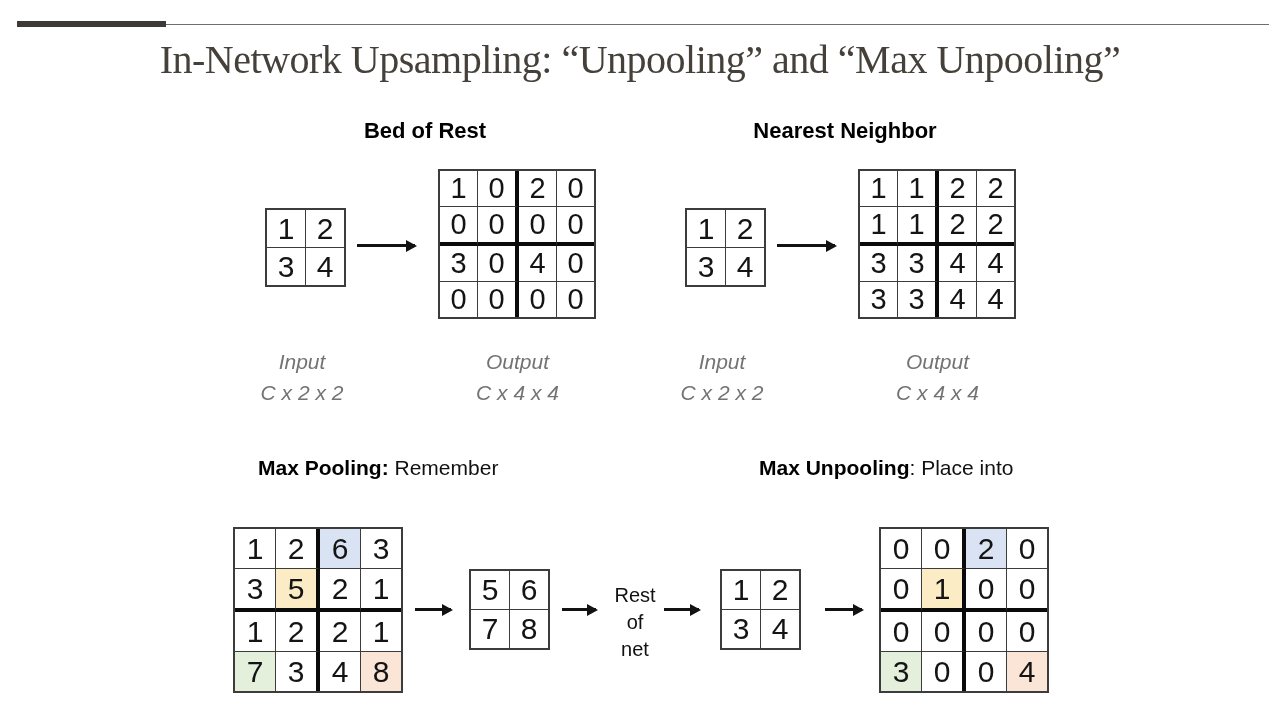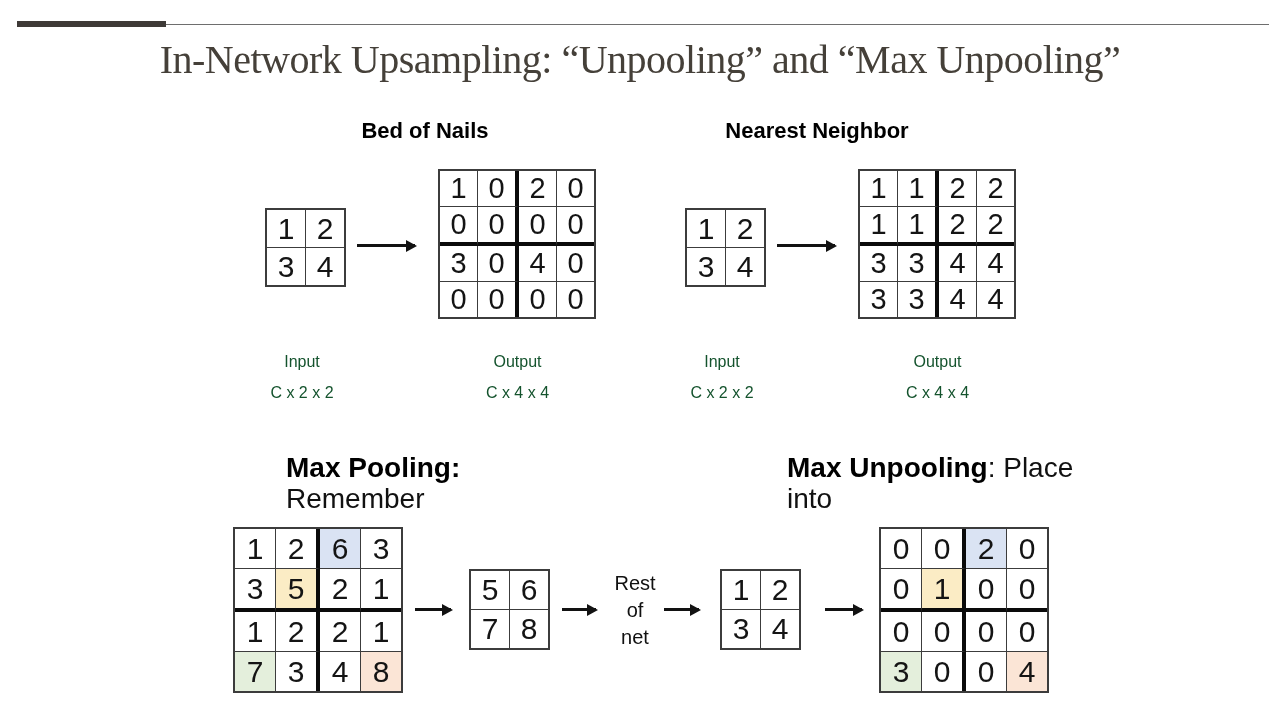--- a/index.html
+++ b/index.html
@@ -52,41 +52,42 @@
   .arrow::after {
     content: ""; position: absolute; right: -2px; top: 50%;
     transform: translateY(-50%);
     width: 0; height: 0;
     border-left: 11px solid #121212;
     border-top: 6.5px solid transparent;
     border-bottom: 6.5px solid transparent;
   }
   .io-label {
     position: absolute; text-align: center;
-    font-size: 16px; line-height: 31px; color: #14532d;
-  }
-  .caption { position: absolute; font-size: 28px; line-height: 31px; color: #111; margin-left: 28px; }
+    font-size: 21px; line-height: 31px; color: #737373; font-style: italic;
+  }
+  .caption { position: absolute; font-size: 21px; line-height: 31px; color: #111; }
   .caption b { color: #000; }
   .rest-net {
     position: absolute; text-align: center;
     font-size: 20px; line-height: 27px; color: #111;
     white-space: pre-line;
+    margin-top: 12px;
   }
 </style>
 </head>
 <body>
 
 <div class="slide">
 
   <div class="topbar-rect"></div>
   <div class="topbar-line"></div>
 
   <h1 class="title">In-Network Upsampling: “Unpooling” and “Max Unpooling”</h1>
 
-  <div class="panel-heading" style="left:275px; top:118px; width:300px;">Bed of Nails</div>
+  <div class="panel-heading" style="left:275px; top:118px; width:300px;">Bed of Rest</div>
   <div class="grid c39" style="left:265px; top:208px;">
       <div class="grow">
         <div class="cell">1</div>
         <div class="cell">2</div>
       </div>
       <div class="grow">
         <div class="cell">3</div>
         <div class="cell">4</div>
       </div>
     </div>
@@ -119,21 +120,21 @@
     </div>
   <div class="io-label" style="left:247px; top:346px; width:110px;">
     <div>Input</div>
     <div>C x 2 x 2</div>
   </div>
   <div class="io-label" style="left:455px; top:346px; width:125px;">
     <div>Output</div>
     <div>C x 4 x 4</div>
   </div>
 
-  <div class="panel-heading" style="left:667px; top:118px; width:300px;">Nearest Neighbor</div>
+  <div class="panel-heading" style="left:695px; top:118px; width:300px;">Nearest Neighbor</div>
   <div class="grid c39" style="left:685px; top:208px;">
       <div class="grow">
         <div class="cell">1</div>
         <div class="cell">2</div>
       </div>
       <div class="grow">
         <div class="cell">3</div>
         <div class="cell">4</div>
       </div>
     </div>

